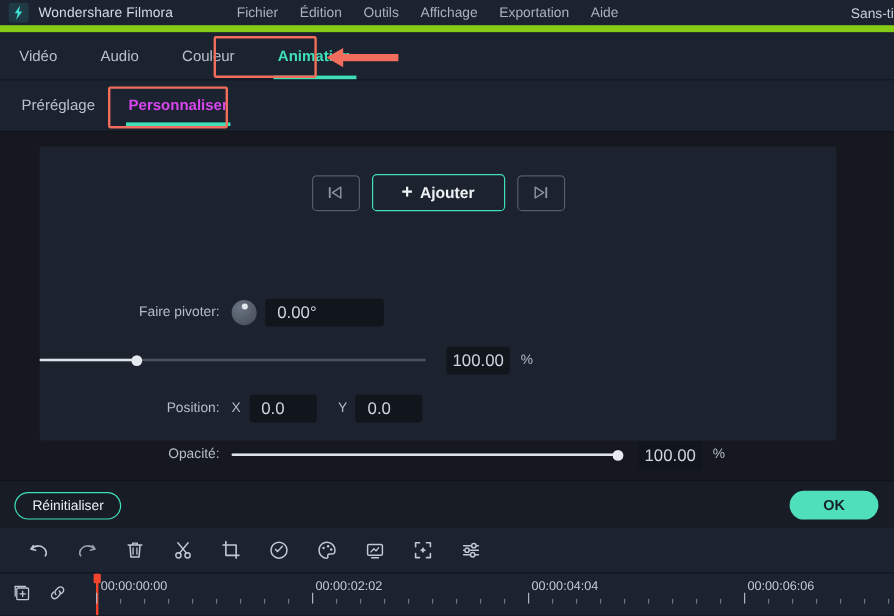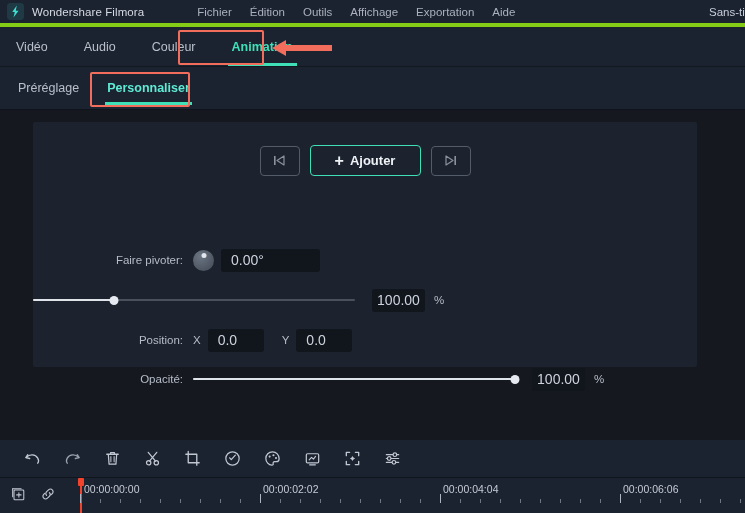--- a/index.html
+++ b/index.html
@@ -10,21 +10,21 @@
     overflow: hidden;
     -webkit-font-smoothing: antialiased;
   }
   #app { position: relative; width: 745px; height: 513px; background: #15181f; }
 
   
   .titlebar {
     position: absolute; top: 0; left: 0; width: 745px; height: 27px;
     background: #1b2230;
     display: flex; align-items: center;
-    border-bottom: 4px solid #84cc16;
+    border-bottom: 6px solid #84cc16;
   }
   .logo-wrap { width: 30px; display: flex; align-items: center; justify-content: center; }
   .logo { width: 17px; height: 17px; }
   .app-title {
     color: #d6dae3; font-size: 11.5px; letter-spacing: .1px;
     margin-left: 2px; white-space: nowrap;
   }
   .menubar { display: flex; align-items: center; margin-left: 44px; }
   .menu-item {
     color: #aab1bd; font-size: 11.5px; padding: 3px 9px; white-space: nowrap;
@@ -57,21 +57,21 @@
   
   .subtabrow {
     position: absolute; top: 67px; left: 0; width: 745px; height: 43px;
     background: #1b2230; border-bottom: 1px solid #0f141c;
     display: flex; align-items: center;
   }
   .subtab {
     position: relative; font-size: 12.5px; color: #b9c0cb;
     margin-left: 16px; white-space: nowrap; padding: 4px 2px; cursor: default;
   }
-  .subtab.active { color: #5eead4; font-weight: bold; }
+  .subtab.active { color: #d946ef; font-weight: bold; }
   .subtab.active::after {
     content: ""; position: absolute; left: 0; right: 0; bottom: -6px;
     height: 3px; background: #3fe0b8;
   }
 
   
   .anno-box {
     position: absolute; border: 2px solid #f26d5b; border-radius: 2px;
     pointer-events: none;
   }
@@ -282,20 +282,24 @@
           <div class="fill" id="opacity-fill" style="width: 100%;"></div>
           <div class="knob" id="opacity-knob" style="left: 100%;"></div>
         </div>
         <div class="num-field" style="width:53px; margin-left:17px; justify-content:center; padding-left:0;">100.00</div>
         <div class="unit">%</div>
       </div>
 
     </div>
   </div>
 
+  <div class="footer">
+    <div class="reset-btn">Réinitialiser</div>
+    <div class="ok-btn">OK</div>
+  </div>
 
   <div class="toolbar">
     <div class="tool">
       <svg width="19" height="19" viewBox="0 0 20 20">
         <path d="M5 6 L3 9 L7 10" fill="none" stroke="#c2c8d2" stroke-width="1.4" stroke-linecap="round" stroke-linejoin="round"></path>
         <path d="M3.4 9 C7 5 13 5.5 15.5 9.5 C16.8 11.6 16.5 13.5 15.5 15" fill="none" stroke="#c2c8d2" stroke-width="1.4" stroke-linecap="round"></path>
       </svg>
     </div>
     <div class="tool">
       <svg width="19" height="19" viewBox="0 0 20 20">

